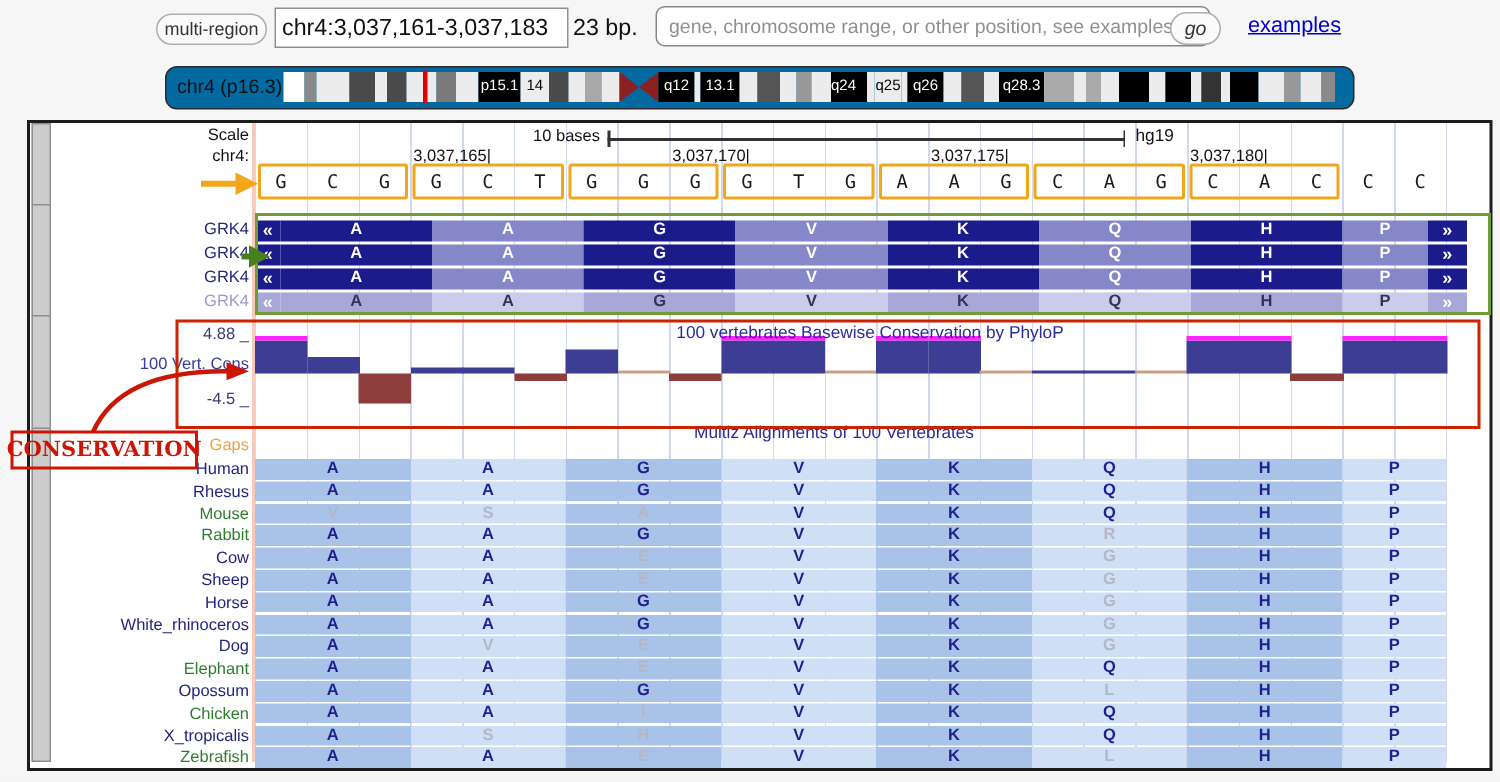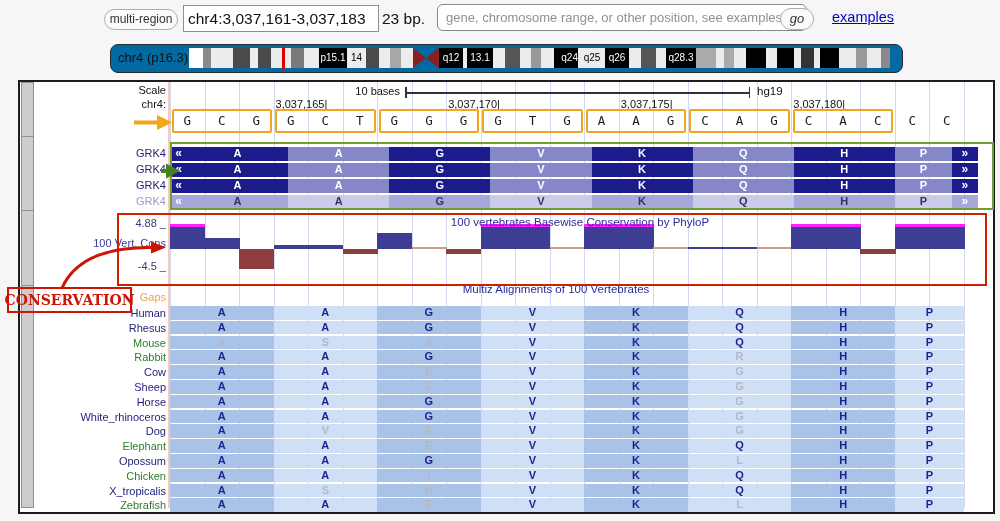--- a/index.html
+++ b/index.html
@@ -69,21 +69,21 @@
         <div style="position: absolute; left: 224px; top: 0px; width: 0px; height: 0px; border-top: 10px solid transparent; border-bottom: 10px solid transparent; border-left: 13px solid rgb(139, 32, 32);"></div>
         <div style="position: absolute; left: 237px; top: 0px; width: 0px; height: 0px; border-top: 10px solid transparent; border-bottom: 10px solid transparent; border-right: 13px solid rgb(139, 32, 32);"></div>
         <div style="position: absolute; left: 250px; top: 0px; width: 24px; height: 20px; background: rgb(0, 0, 0); font-size: 10px; line-height: 20px; text-align: center; overflow: visible; white-space: nowrap; color: rgb(255, 255, 255);">q12</div>
         <div style="position: absolute; left: 274px; top: 0px; width: 4px; height: 20px; background: rgb(236, 236, 236); font-size: 10px; line-height: 20px; text-align: center; overflow: visible; white-space: nowrap;"></div>
         <div style="position: absolute; left: 278px; top: 0px; width: 26px; height: 20px; background: rgb(0, 0, 0); font-size: 10px; line-height: 20px; text-align: center; overflow: visible; white-space: nowrap; color: rgb(255, 255, 255);">13.1</div>
         <div style="position: absolute; left: 304px; top: 0px; width: 12px; height: 20px; background: rgb(236, 236, 236); font-size: 10px; line-height: 20px; text-align: center; overflow: visible; white-space: nowrap;"></div>
         <div style="position: absolute; left: 316px; top: 0px; width: 15px; height: 20px; background: rgb(85, 85, 85); font-size: 10px; line-height: 20px; text-align: center; overflow: visible; white-space: nowrap;"></div>
         <div style="position: absolute; left: 331px; top: 0px; width: 11px; height: 20px; background: rgb(236, 236, 236); font-size: 10px; line-height: 20px; text-align: center; overflow: visible; white-space: nowrap;"></div>
         <div style="position: absolute; left: 342px; top: 0px; width: 10px; height: 20px; background: rgb(153, 153, 153); font-size: 10px; line-height: 20px; text-align: center; overflow: visible; white-space: nowrap;"></div>
         <div style="position: absolute; left: 352px; top: 0px; width: 13px; height: 20px; background: rgb(236, 236, 236); font-size: 10px; line-height: 20px; text-align: center; overflow: visible; white-space: nowrap;"></div>
-        <div style="position: absolute; left: 365px; top: 0px; width: 24px; height: 20px; background: rgb(0, 0, 0); font-size: 10px; line-height: 20px; text-align: right; overflow: visible; white-space: nowrap; color: rgb(255, 255, 255);">q24</div>
+        <div style="position: absolute; left: 365px; top: 0px; width: 24px; height: 20px; background: rgb(0, 0, 0); font-size: 10px; line-height: 20px; text-align: left; overflow: visible; white-space: nowrap; color: rgb(255, 255, 255);">q24</div>
         <div style="position: absolute; left: 389px; top: 0px; width: 5px; height: 20px; background: rgb(236, 236, 236); font-size: 10px; line-height: 20px; text-align: center; overflow: visible; white-space: nowrap;"></div>
         <div style="position: absolute; left: 394px; top: 0px; width: 18px; height: 20px; background: rgb(236, 236, 236); font-size: 10px; line-height: 20px; text-align: center; overflow: visible; white-space: nowrap; color: rgb(0, 0, 0);">q25</div>
         <div style="position: absolute; left: 412px; top: 0px; width: 4px; height: 20px; background: rgb(236, 236, 236); font-size: 10px; line-height: 20px; text-align: center; overflow: visible; white-space: nowrap;"></div>
         <div style="position: absolute; left: 416px; top: 0px; width: 24px; height: 20px; background: rgb(0, 0, 0); font-size: 10px; line-height: 20px; text-align: center; overflow: visible; white-space: nowrap; color: rgb(255, 255, 255);">q26</div>
         <div style="position: absolute; left: 440px; top: 0px; width: 12px; height: 20px; background: rgb(236, 236, 236); font-size: 10px; line-height: 20px; text-align: center; overflow: visible; white-space: nowrap;"></div>
         <div style="position: absolute; left: 452px; top: 0px; width: 15px; height: 20px; background: rgb(85, 85, 85); font-size: 10px; line-height: 20px; text-align: center; overflow: visible; white-space: nowrap;"></div>
         <div style="position: absolute; left: 467px; top: 0px; width: 10px; height: 20px; background: rgb(236, 236, 236); font-size: 10px; line-height: 20px; text-align: center; overflow: visible; white-space: nowrap;"></div>
         <div style="position: absolute; left: 477px; top: 0px; width: 30px; height: 20px; background: rgb(0, 0, 0); font-size: 10px; line-height: 20px; text-align: center; overflow: visible; white-space: nowrap; color: rgb(255, 255, 255);">q28.3</div>
         <div style="position: absolute; left: 507px; top: 0px; width: 20px; height: 20px; background: rgb(170, 170, 170); font-size: 10px; line-height: 20px; text-align: center; overflow: visible; white-space: nowrap;"></div>
         <div style="position: absolute; left: 527px; top: 0px; width: 8px; height: 20px; background: rgb(236, 236, 236); font-size: 10px; line-height: 20px; text-align: center; overflow: visible; white-space: nowrap;"></div>

